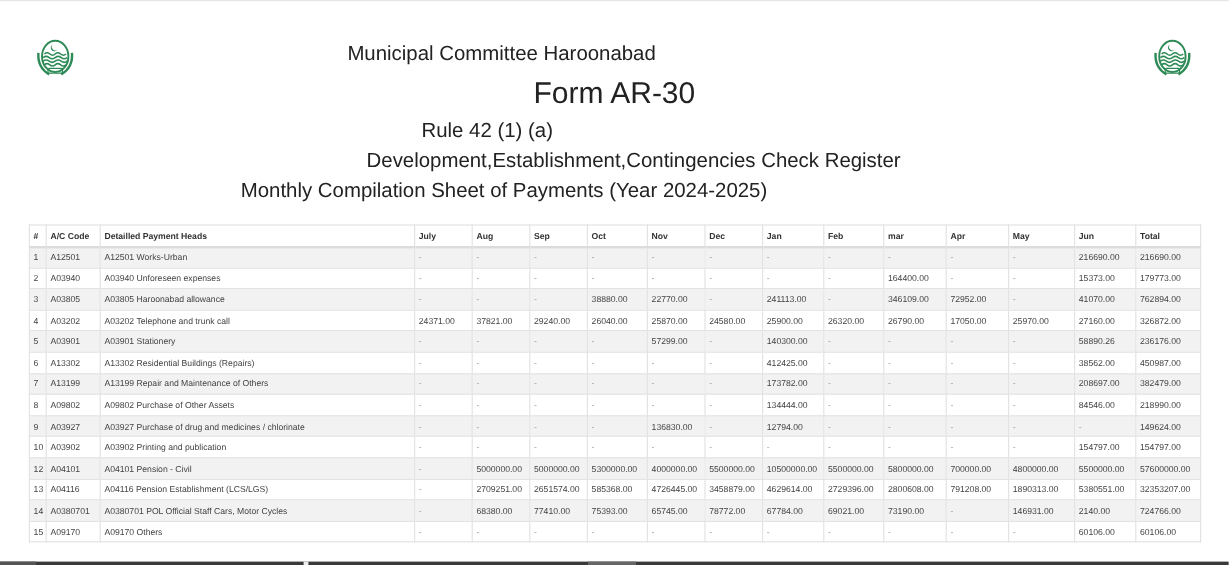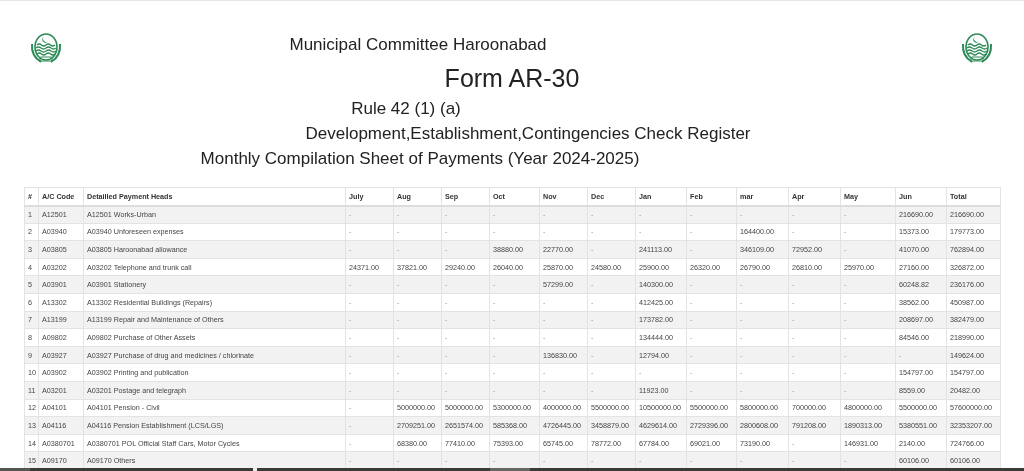--- a/index.html
+++ b/index.html
@@ -165,41 +165,41 @@
         <td>A03202 Telephone and trunk call</td>
         <td>24371.00</td>
         <td>37821.00</td>
         <td>29240.00</td>
         <td>26040.00</td>
         <td>25870.00</td>
         <td>24580.00</td>
         <td>25900.00</td>
         <td>26320.00</td>
         <td>26790.00</td>
-        <td>26810.00</td>
+        <td>17050.00</td>
         <td>25970.00</td>
         <td>27160.00</td>
         <td>326872.00</td>
       </tr>
       <tr>
         <td>5</td>
         <td>A03901</td>
         <td>A03901 Stationery</td>
         <td class="dash">-</td>
         <td class="dash">-</td>
         <td class="dash">-</td>
         <td class="dash">-</td>
         <td>57299.00</td>
         <td class="dash">-</td>
         <td>140300.00</td>
         <td class="dash">-</td>
         <td class="dash">-</td>
         <td class="dash">-</td>
         <td class="dash">-</td>
-        <td>60248.82</td>
+        <td>58890.26</td>
         <td>236176.00</td>
       </tr>
       <tr>
         <td>6</td>
         <td>A13302</td>
         <td>A13302 Residential Buildings (Repairs)</td>
         <td class="dash">-</td>
         <td class="dash">-</td>
         <td class="dash">-</td>
         <td class="dash">-</td>
@@ -277,38 +277,20 @@
         <td class="dash">-</td>
         <td class="dash">-</td>
         <td class="dash">-</td>
         <td class="dash">-</td>
         <td class="dash">-</td>
         <td class="dash">-</td>
         <td class="dash">-</td>
         <td class="dash">-</td>
         <td>154797.00</td>
         <td>154797.00</td>
-      </tr>
-      <tr>
-        <td>11</td>
-        <td>A03201</td>
-        <td>A03201 Postage and telegraph</td>
-        <td class="dash">-</td>
-        <td class="dash">-</td>
-        <td class="dash">-</td>
-        <td class="dash">-</td>
-        <td class="dash">-</td>
-        <td class="dash">-</td>
-        <td>11923.00</td>
-        <td class="dash">-</td>
-        <td class="dash">-</td>
-        <td class="dash">-</td>
-        <td class="dash">-</td>
-        <td>8559.00</td>
-        <td>20482.00</td>
       </tr>
       <tr>
         <td>12</td>
         <td>A04101</td>
         <td>A04101 Pension - Civil</td>
         <td class="dash">-</td>
         <td>5000000.00</td>
         <td>5000000.00</td>
         <td>5300000.00</td>
         <td>4000000.00</td>

